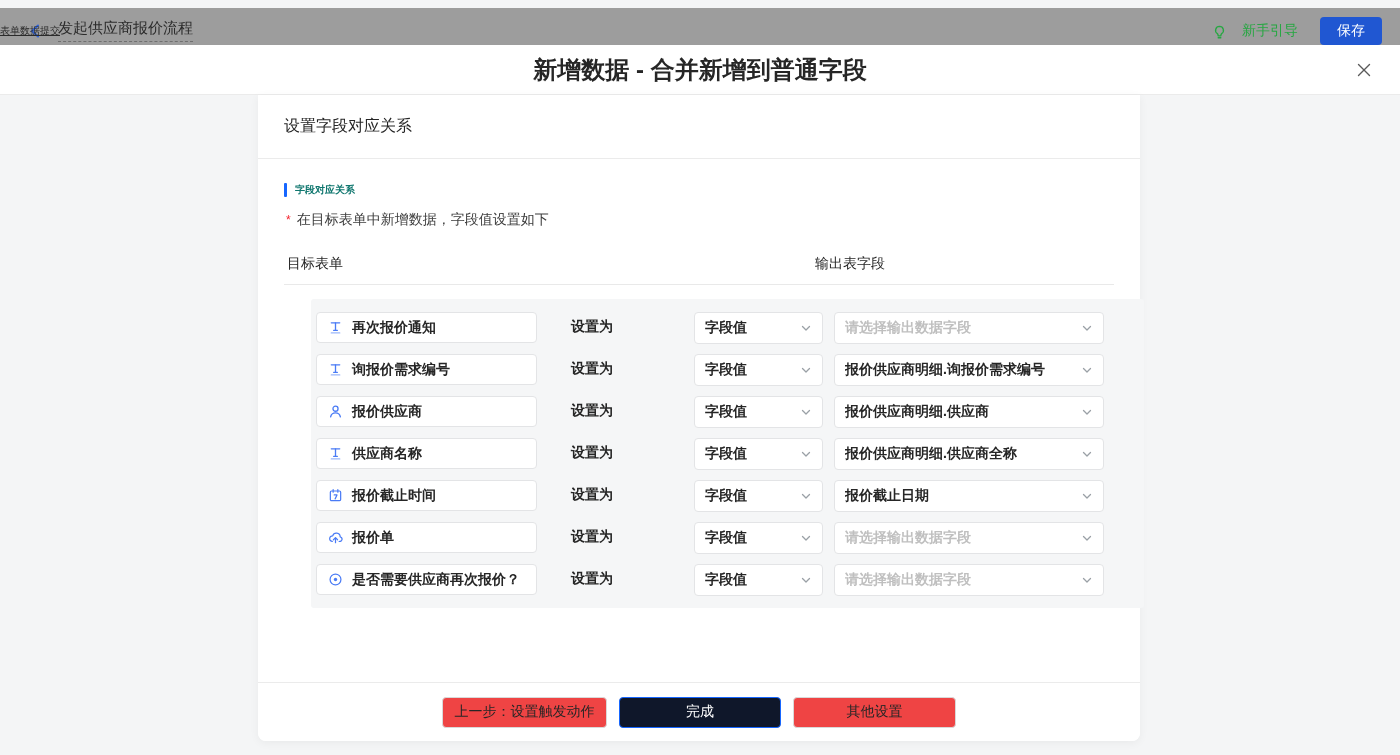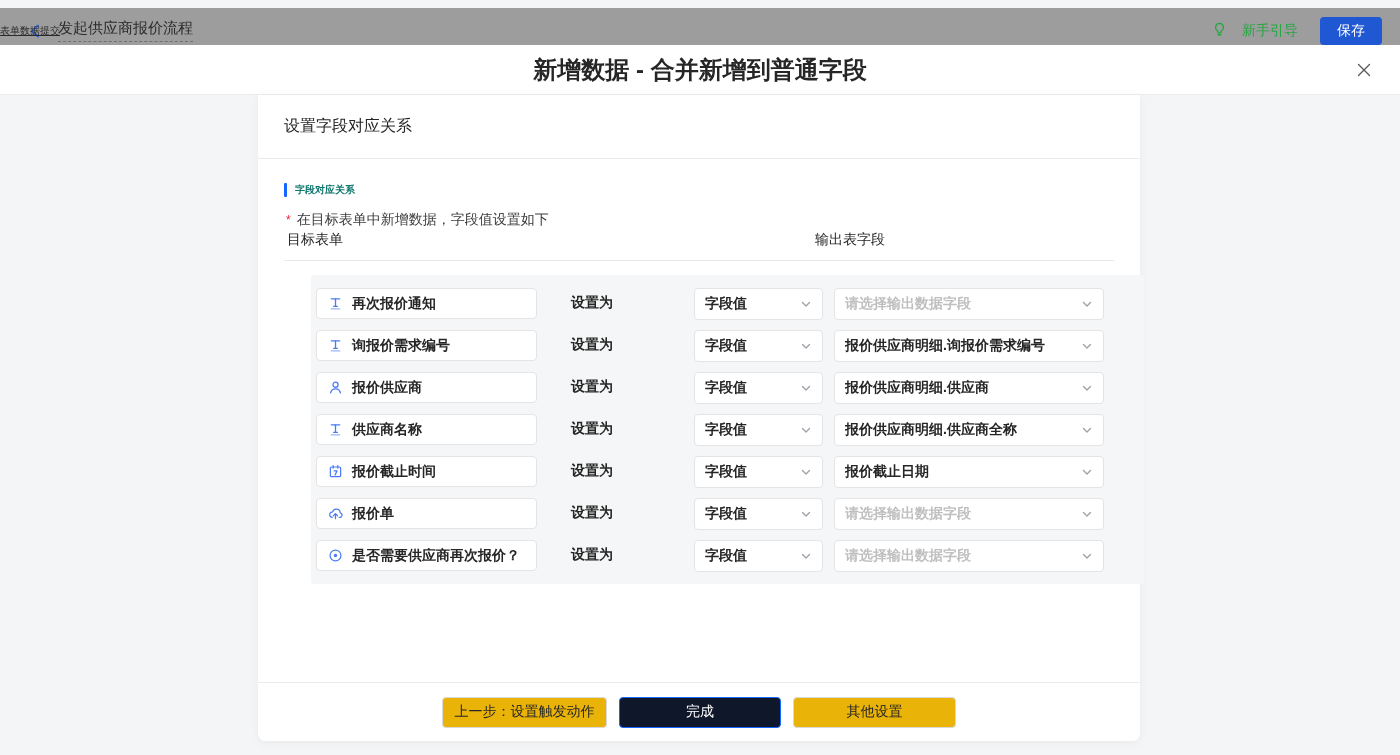--- a/index.html
+++ b/index.html
@@ -11,21 +11,21 @@
   .topbar { position:absolute; left:0; top:0; width:1400px; height:45px;
     background:#9d9d9d; display:flex; align-items:center;margin-top:8px; }
   .back-btn { margin-left:26px; width:20px; height:20px; display:flex;
     align-items:center; justify-content:center; cursor:pointer; }
   .back-label { margin-left:12px; font-size:15px; color:#2b2b2b;
     border-bottom:1px dashed #6f6f6f; padding-bottom:3px; }
   .topbar-title { position:absolute; left:0; right:0; 
     font-size:10px; color:#2b2b2b; pointer-events:none;text-decoration:underline; }
   .topbar-right { position:absolute; right:18px; top:0; height:45px;
     display:flex; align-items:center; gap:22px; }
-  .guide { display:flex; align-items:flex-start; gap:15px; color:#27a742;
+  .guide { display:flex; align-items:flex-end; gap:15px; color:#27a742;
     font-size:14px; cursor:pointer; }
   .save-btn { width:62px; height:28px; background:#2057d2; color:#fff;
     font-size:14px; border:none; border-radius:4px; cursor:pointer; }
 
   
   .modal-bar { position:absolute; left:0; top:45px; width:1400px; height:50px;
     background:#fff; border-bottom:1px solid #ebebeb; }
   .modal-title { position:absolute; left:0; right:0; top:0; height:50px;
     display:flex; align-items:center; justify-content:center;
     font-size:24px; font-weight:bold; color:#262626; }
@@ -41,21 +41,21 @@
     border-bottom:1px solid #ebebeb; }
 
   .section { padding:24px 26px 0 26px; }
   .section-title { display:flex; align-items:center; font-size:10px;
     font-weight:bold; color:#0f766e; }
   .blue-bar { width:3px; height:14px; background:#1666ff; margin-right:8px;
     border-radius:1px; }
   .hint { margin:14px 0 0 2px; font-size:14px; color:#3d3d3d; }
   .hint .req { color:#f5222d; font-size:12px; margin-right:6px; }
 
-  .col-heads { position:relative; height:32px;
+  .col-heads { position:relative; margin-top:24px; height:32px;
     font-size:14px; color:#262626; border-bottom:1px solid #e9e9e9; }
   .col-target { position:absolute; left:3px; top:2px; }
   .col-output { position:absolute; left:531px; top:2px; }
 
   .rows-panel { margin:14px 26px 0 27px; width:833px; height:309px;
     background:#f5f6f7; border-radius:3px; padding:13px 0 0 5px; }
   .m-row { position:relative; height:42px;font-weight:bold; }
   .field-box { position:absolute; left:0; top:0; width:221px; height:31px;
     background:#fff; border:1px solid #e3e4e6; border-radius:4px;
     display:flex; align-items:center; padding:0 10px; cursor:pointer; }
@@ -71,21 +71,21 @@
   .select.sm { left:378px; width:129px; }
   .select.lg { left:518px; width:270px; }
   .select span.placeholder { color:#bfbfbf; }
   .select span { overflow:hidden; text-overflow:ellipsis; white-space:nowrap; }
 
   
   .card-footer { position:absolute; left:0; bottom:0; width:882px; height:59px;
     border-top:1px solid #ebebeb; display:flex; align-items:center;
     justify-content:center; gap:12px; border-radius:0 0 8px 8px; background:#fff; }
   .btn { height:31px; border-radius:4px; font-size:14px; cursor:pointer;
-    border:1px solid #d9d9d9; background:#eab308; color:#262626; padding:0 24px; }
+    border:1px solid #d9d9d9; background:#ef4444; color:#262626; padding:0 24px; }
   .btn.primary { background:#0f172a; border-color:#1666ff; color:#fff;
     width:162px; }
   .btn.prev { width:165px; padding:0; }
   .btn.other { width:163px; padding:0; }
 </style>
 </head>
 <body>
 
 <div class="topbar">
   <div class="back-btn">

